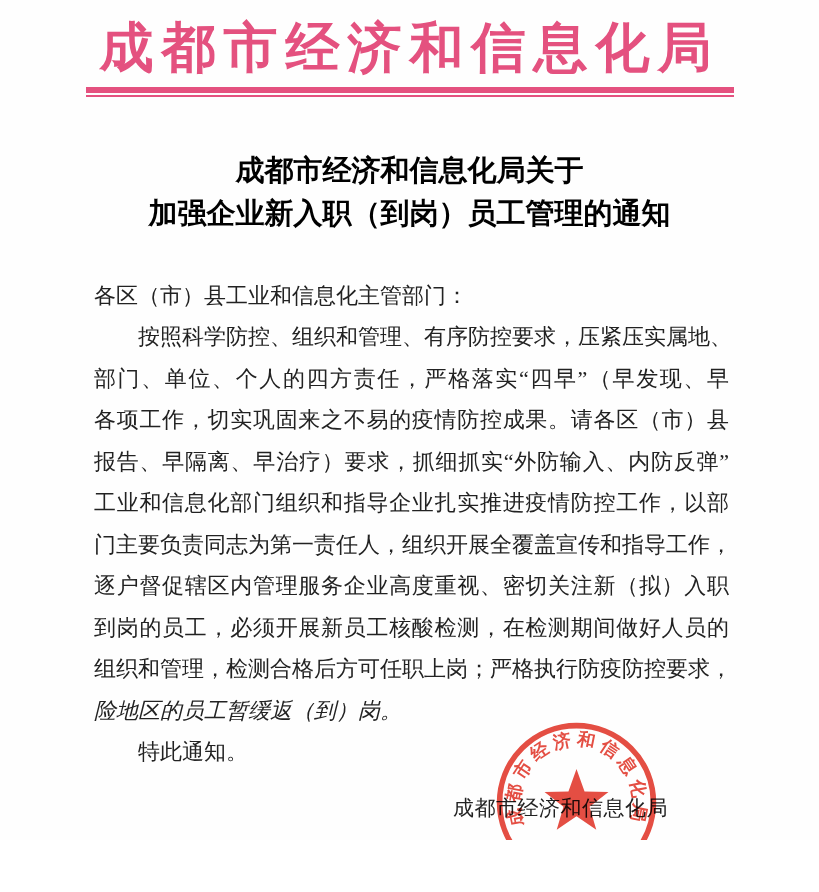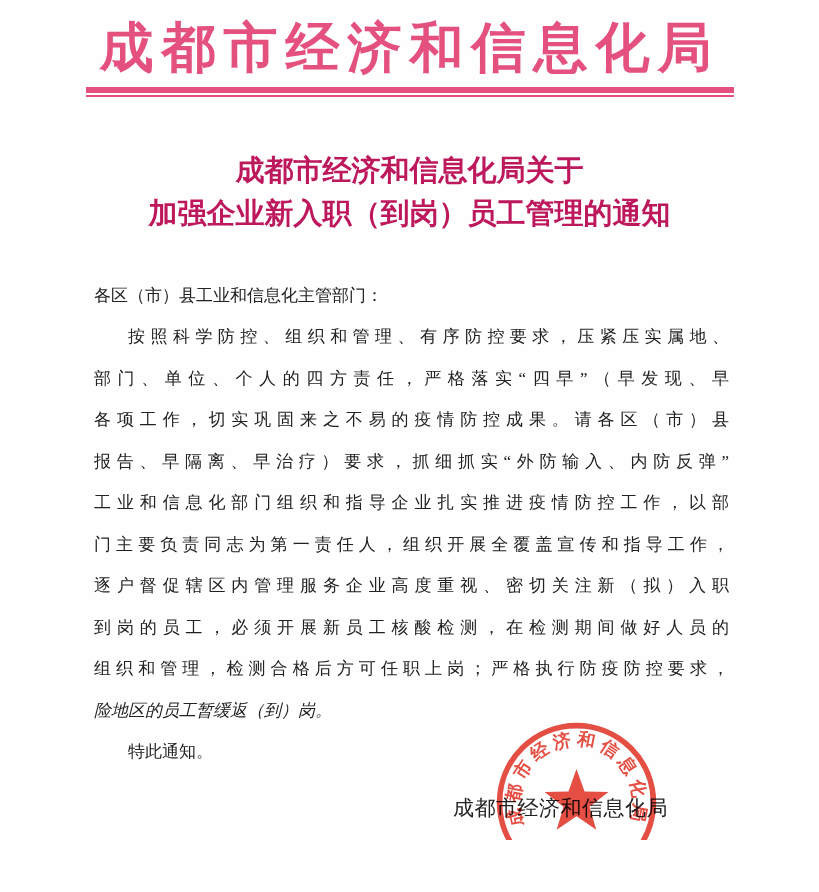--- a/index.html
+++ b/index.html
@@ -43,28 +43,28 @@
       transparent 10.5px
     );
   }
   
   .doc-title {
     margin-top: 50px;
     text-align: center;
     font-weight: bold;
     font-size: 29px;
     line-height: 43px;
-    color: #be185d;
+    color: #000000;
     white-space: nowrap;
   }
   
   .body-block {
     margin-top: 40px;
     padding: 0 90px 0 94px;
-    font-size: 17px;
+    font-size: 22px;
     line-height: 41.5px;
     color: var(--ink_black);
   }
   .salutation { text-align: left; }
   .body-line {
     text-align: justify;
     text-align-last: justify;
     overflow: hidden;
     white-space: nowrap;
   }

